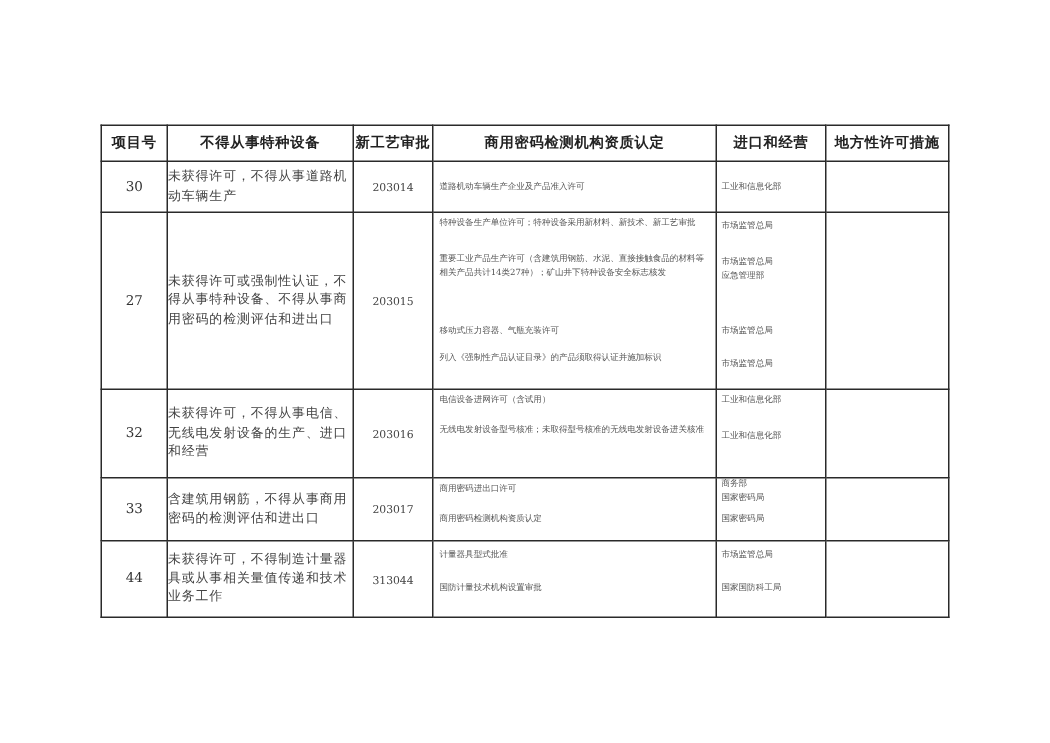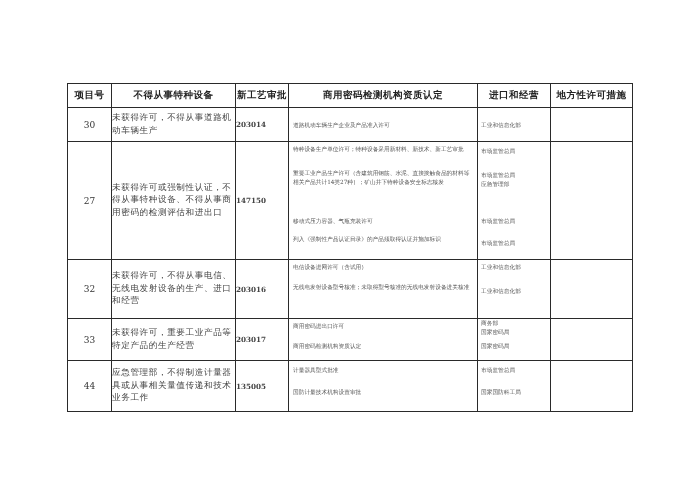--- a/index.html
+++ b/index.html
@@ -4,21 +4,21 @@
 <style>
   html, body { margin:0; padding:0; }
   body { width:700px; height:495px; background:#ffffff; position:relative; overflow:hidden;
          font-family:"DejaVu Serif", serif; color:#333; }
   .page { position:absolute; left:0; top:0; width:700px; height:495px; background:#fff; }
   table.grid { position:absolute; left:67px; top:83px; border-collapse:collapse; table-layout:fixed; }
   table.grid td, table.grid th { border:1.3px solid #2a2a2a; padding:0; vertical-align:middle; overflow:hidden; }
   table.grid th { font-weight:bold; font-size:9.5px; color:#222; text-align:center; height:23px; letter-spacing:0.5px; }
   td.num { text-align:center; font-size:9px; color:#333; }
   td.item { font-size:8.6px; line-height:12.5px; color:#444; padding:0 4px 0 4px; text-align:left; letter-spacing:0.6px;font-family:Liberation Mono, monospace; }
-  td.code { text-align:left; font-size:7.2px; color:#444;font-weight:bold; }
+  td.code { text-align:center; font-size:7.2px; color:#444; }
   td.desc, td.dept { font-size:5.7px; color:#555; line-height:8.5px; vertical-align:top; }
   td.desc { padding:0 4px; }
   td.dept { padding:0 3px; }
   .sub { position:relative; }
   td.local { }
   .pagenum { position:absolute; left:0; width:700px; top:417px; text-align:center; font-size:11px; color:#333; font-family:"DejaVu Serif", serif; }
 </style>
 </head>
 <body>
 
@@ -51,21 +51,21 @@
             <div class="sub" style="position: absolute; left: 4px; right: 4px; top: 13px;">道路机动车辆生产企业及产品准入许可</div>
           </td>
           <td class="dept" style="position: relative; height: 33px;">
             <div class="sub" style="position: absolute; left: 3px; right: 3px; white-space: pre-line; top: 13px;">工业和信息化部</div>
           </td>
           <td class="local"></td>
         </tr>
         <tr style="height: 117px;">
           <td class="num">27</td>
           <td class="item">未获得许可或强制性认证，不得从事特种设备、不得从事商用密码的检测评估和进出口</td>
-          <td class="code">147150</td>
+          <td class="code">203015</td>
           <td class="desc" style="position: relative; height: 117px;">
             <div class="sub" style="position: absolute; left: 4px; right: 4px; top: 3px;">特种设备生产单位许可；特种设备采用新材料、新技术、新工艺审批</div>
             <div class="sub" style="position: absolute; left: 4px; right: 4px; top: 27px;">重要工业产品生产许可（含建筑用钢筋、水泥、直接接触食品的材料等相关产品共计14类27种）；矿山井下特种设备安全标志核发</div>
             <div class="sub" style="position: absolute; left: 4px; right: 4px; top: 75px;">移动式压力容器、气瓶充装许可</div>
             <div class="sub" style="position: absolute; left: 4px; right: 4px; top: 93px;">列入《强制性产品认证目录》的产品须取得认证并施加标识</div>
           </td>
           <td class="dept" style="position: relative; height: 117px;">
             <div class="sub" style="position: absolute; left: 3px; right: 3px; white-space: pre-line; top: 5px;">市场监管总局</div>
             <div class="sub" style="position: absolute; left: 3px; right: 3px; white-space: pre-line; top: 29px;">市场监管总局
 应急管理部</div>
@@ -83,37 +83,37 @@
             <div class="sub" style="position: absolute; left: 4px; right: 4px; top: 23px;">无线电发射设备型号核准；未取得型号核准的无线电发射设备进关核准</div>
           </td>
           <td class="dept" style="position: relative; height: 58px;">
             <div class="sub" style="position: absolute; left: 3px; right: 3px; white-space: pre-line; top: 3px;">工业和信息化部</div>
             <div class="sub" style="position: absolute; left: 3px; right: 3px; white-space: pre-line; top: 27px;">工业和信息化部</div>
           </td>
           <td class="local"></td>
         </tr>
         <tr style="height: 41px;">
           <td class="num">33</td>
-          <td class="item">未获得许可，重要工业产品等特定产品的生产经营</td>
+          <td class="item">含建筑用钢筋，不得从事商用密码的检测评估和进出口</td>
           <td class="code">203017</td>
           <td class="desc" style="position: relative; height: 41px;">
             <div class="sub" style="position: absolute; left: 4px; right: 4px; top: 3px;">商用密码进出口许可</div>
             <div class="sub" style="position: absolute; left: 4px; right: 4px; top: 23px;">商用密码检测机构资质认定</div>
           </td>
           <td class="dept" style="position: relative; height: 41px;">
             <div class="sub" style="position: absolute; left: 3px; right: 3px; white-space: pre-line; top: 0px;">商务部
 国家密码局</div>
             <div class="sub" style="position: absolute; left: 3px; right: 3px; white-space: pre-line; top: 23px;">国家密码局</div>
           </td>
           <td class="local"></td>
         </tr>
         <tr style="height: 50px;">
           <td class="num">44</td>
-          <td class="item">应急管理部，不得制造计量器具或从事相关量值传递和技术业务工作</td>
-          <td class="code">135005</td>
+          <td class="item">未获得许可，不得制造计量器具或从事相关量值传递和技术业务工作</td>
+          <td class="code">313044</td>
           <td class="desc" style="position: relative; height: 50px;">
             <div class="sub" style="position: absolute; left: 4px; right: 4px; top: 5px;">计量器具型式批准</div>
             <div class="sub" style="position: absolute; left: 4px; right: 4px; top: 27px;">国防计量技术机构设置审批</div>
           </td>
           <td class="dept" style="position: relative; height: 50px;">
             <div class="sub" style="position: absolute; left: 3px; right: 3px; white-space: pre-line; top: 5px;">市场监管总局</div>
             <div class="sub" style="position: absolute; left: 3px; right: 3px; white-space: pre-line; top: 27px;">国家国防科工局</div>
           </td>
           <td class="local"></td>
         </tr>

